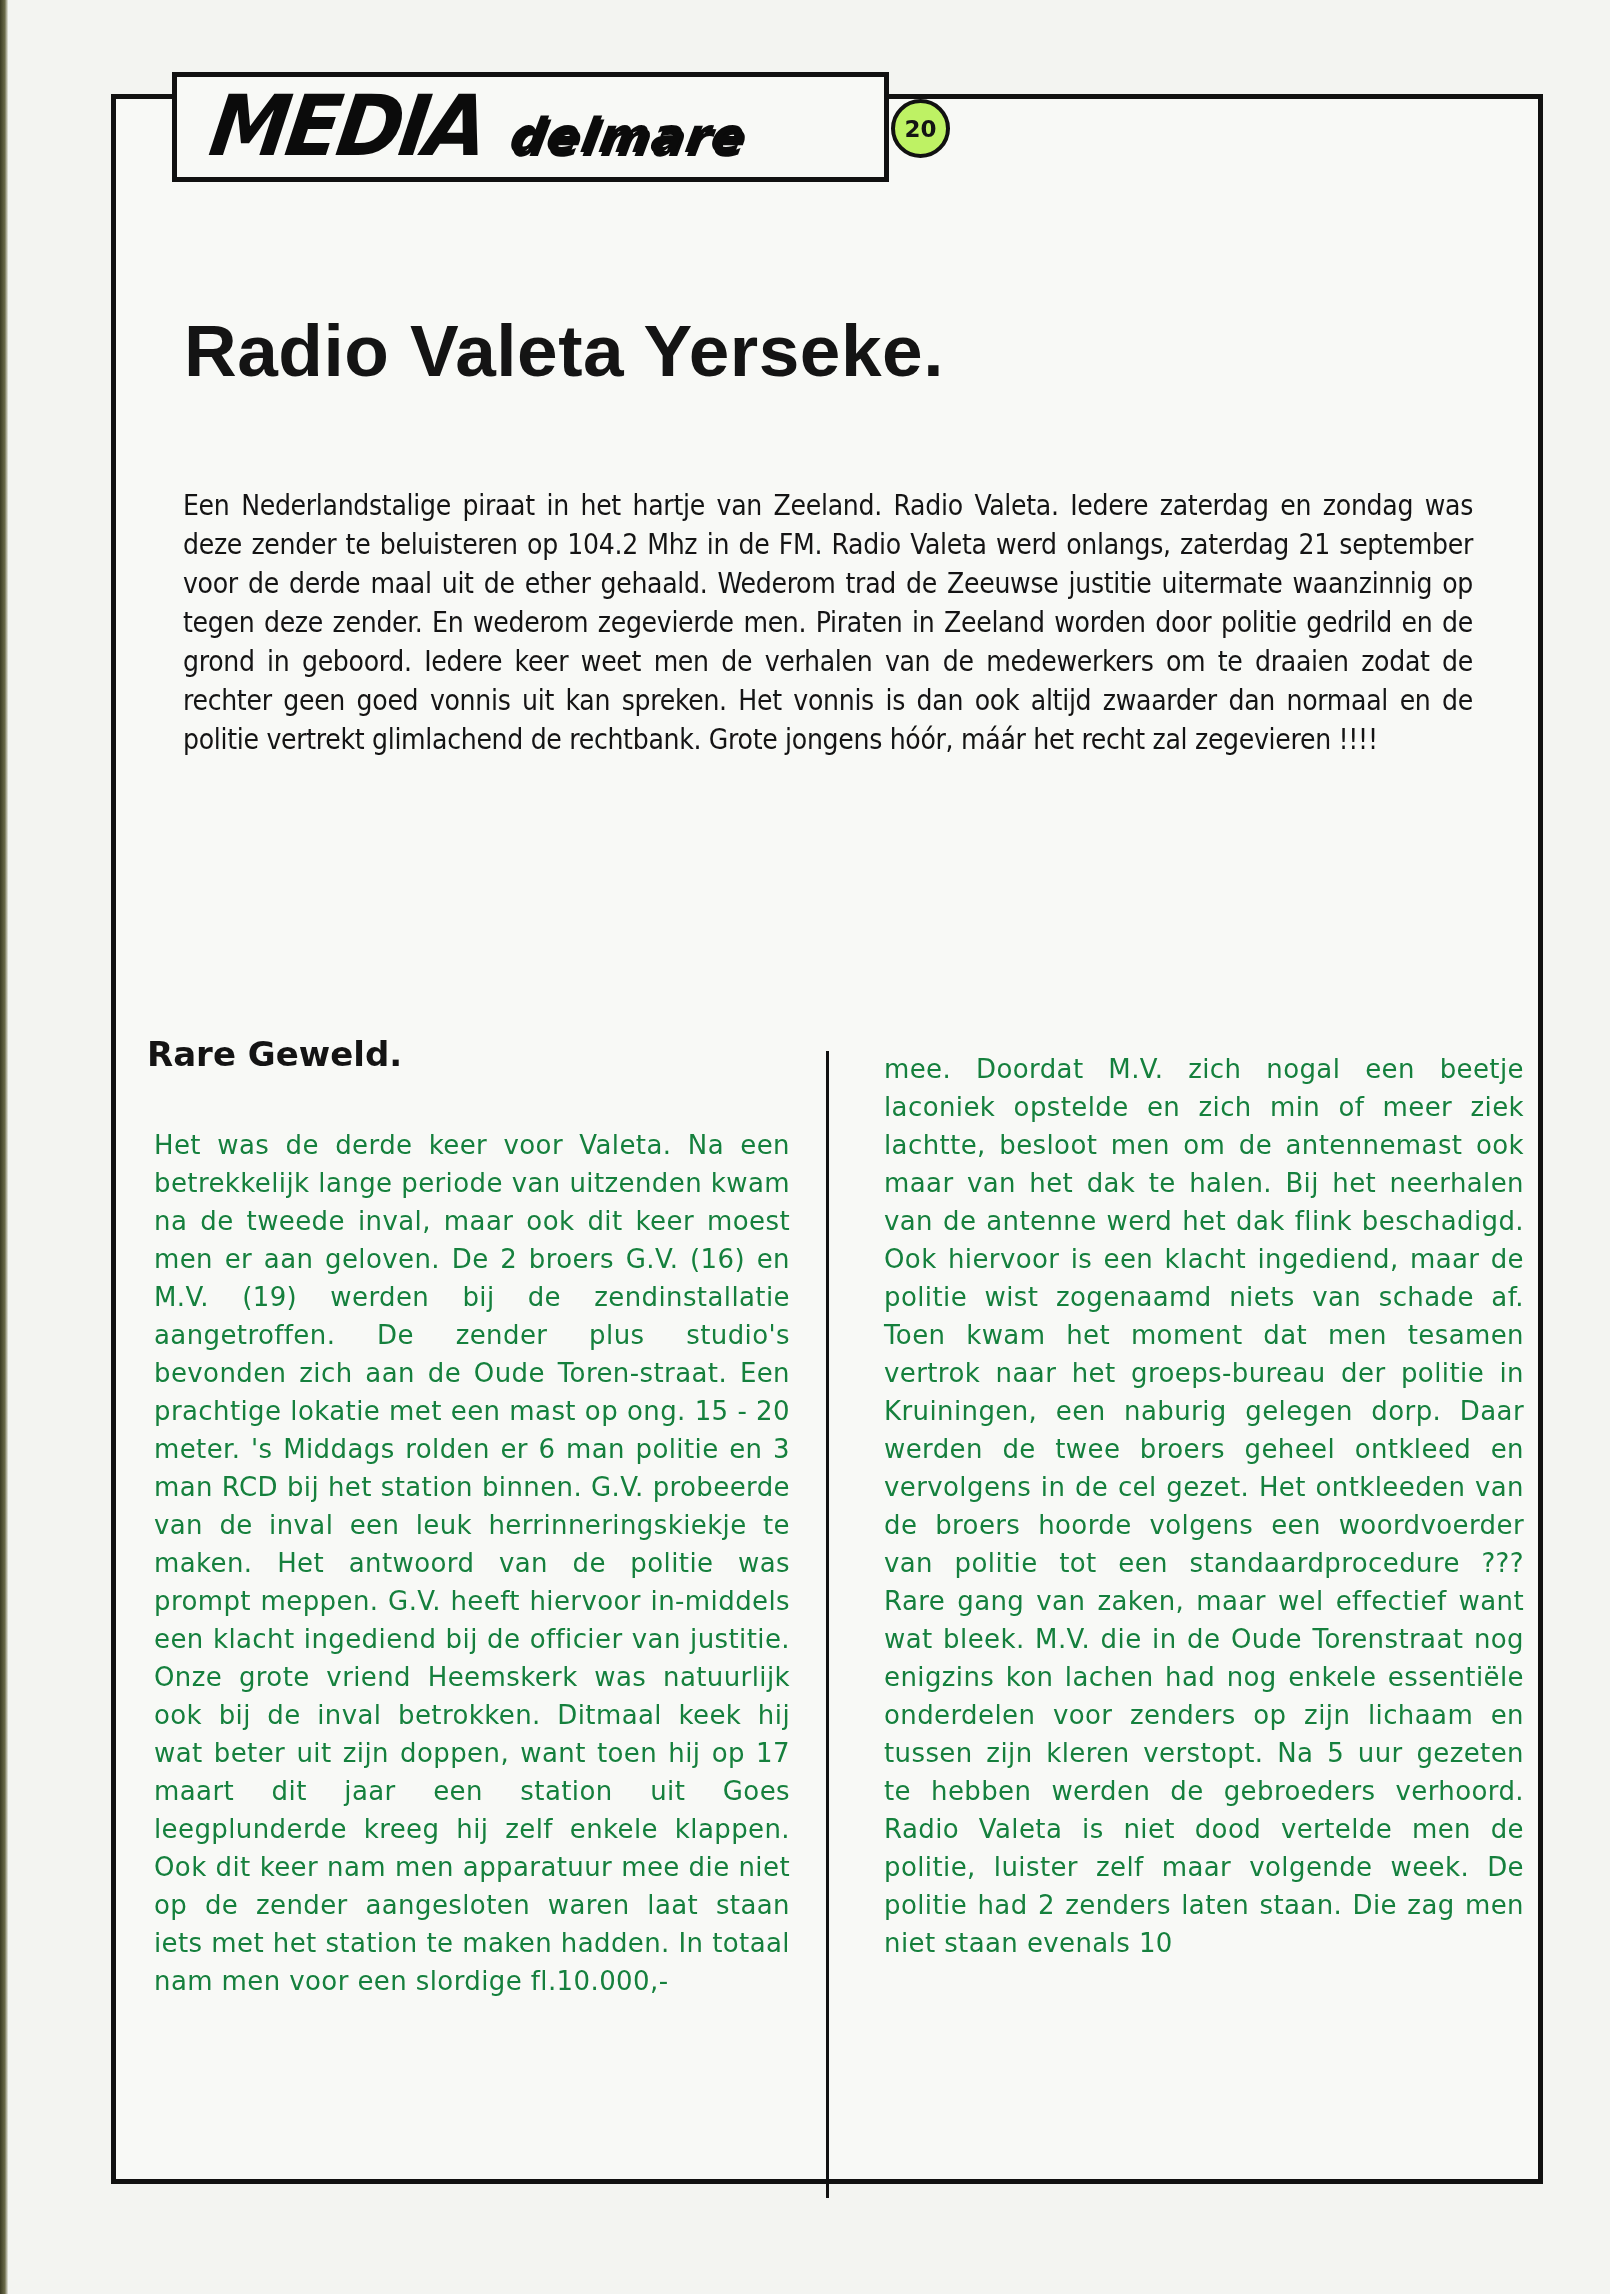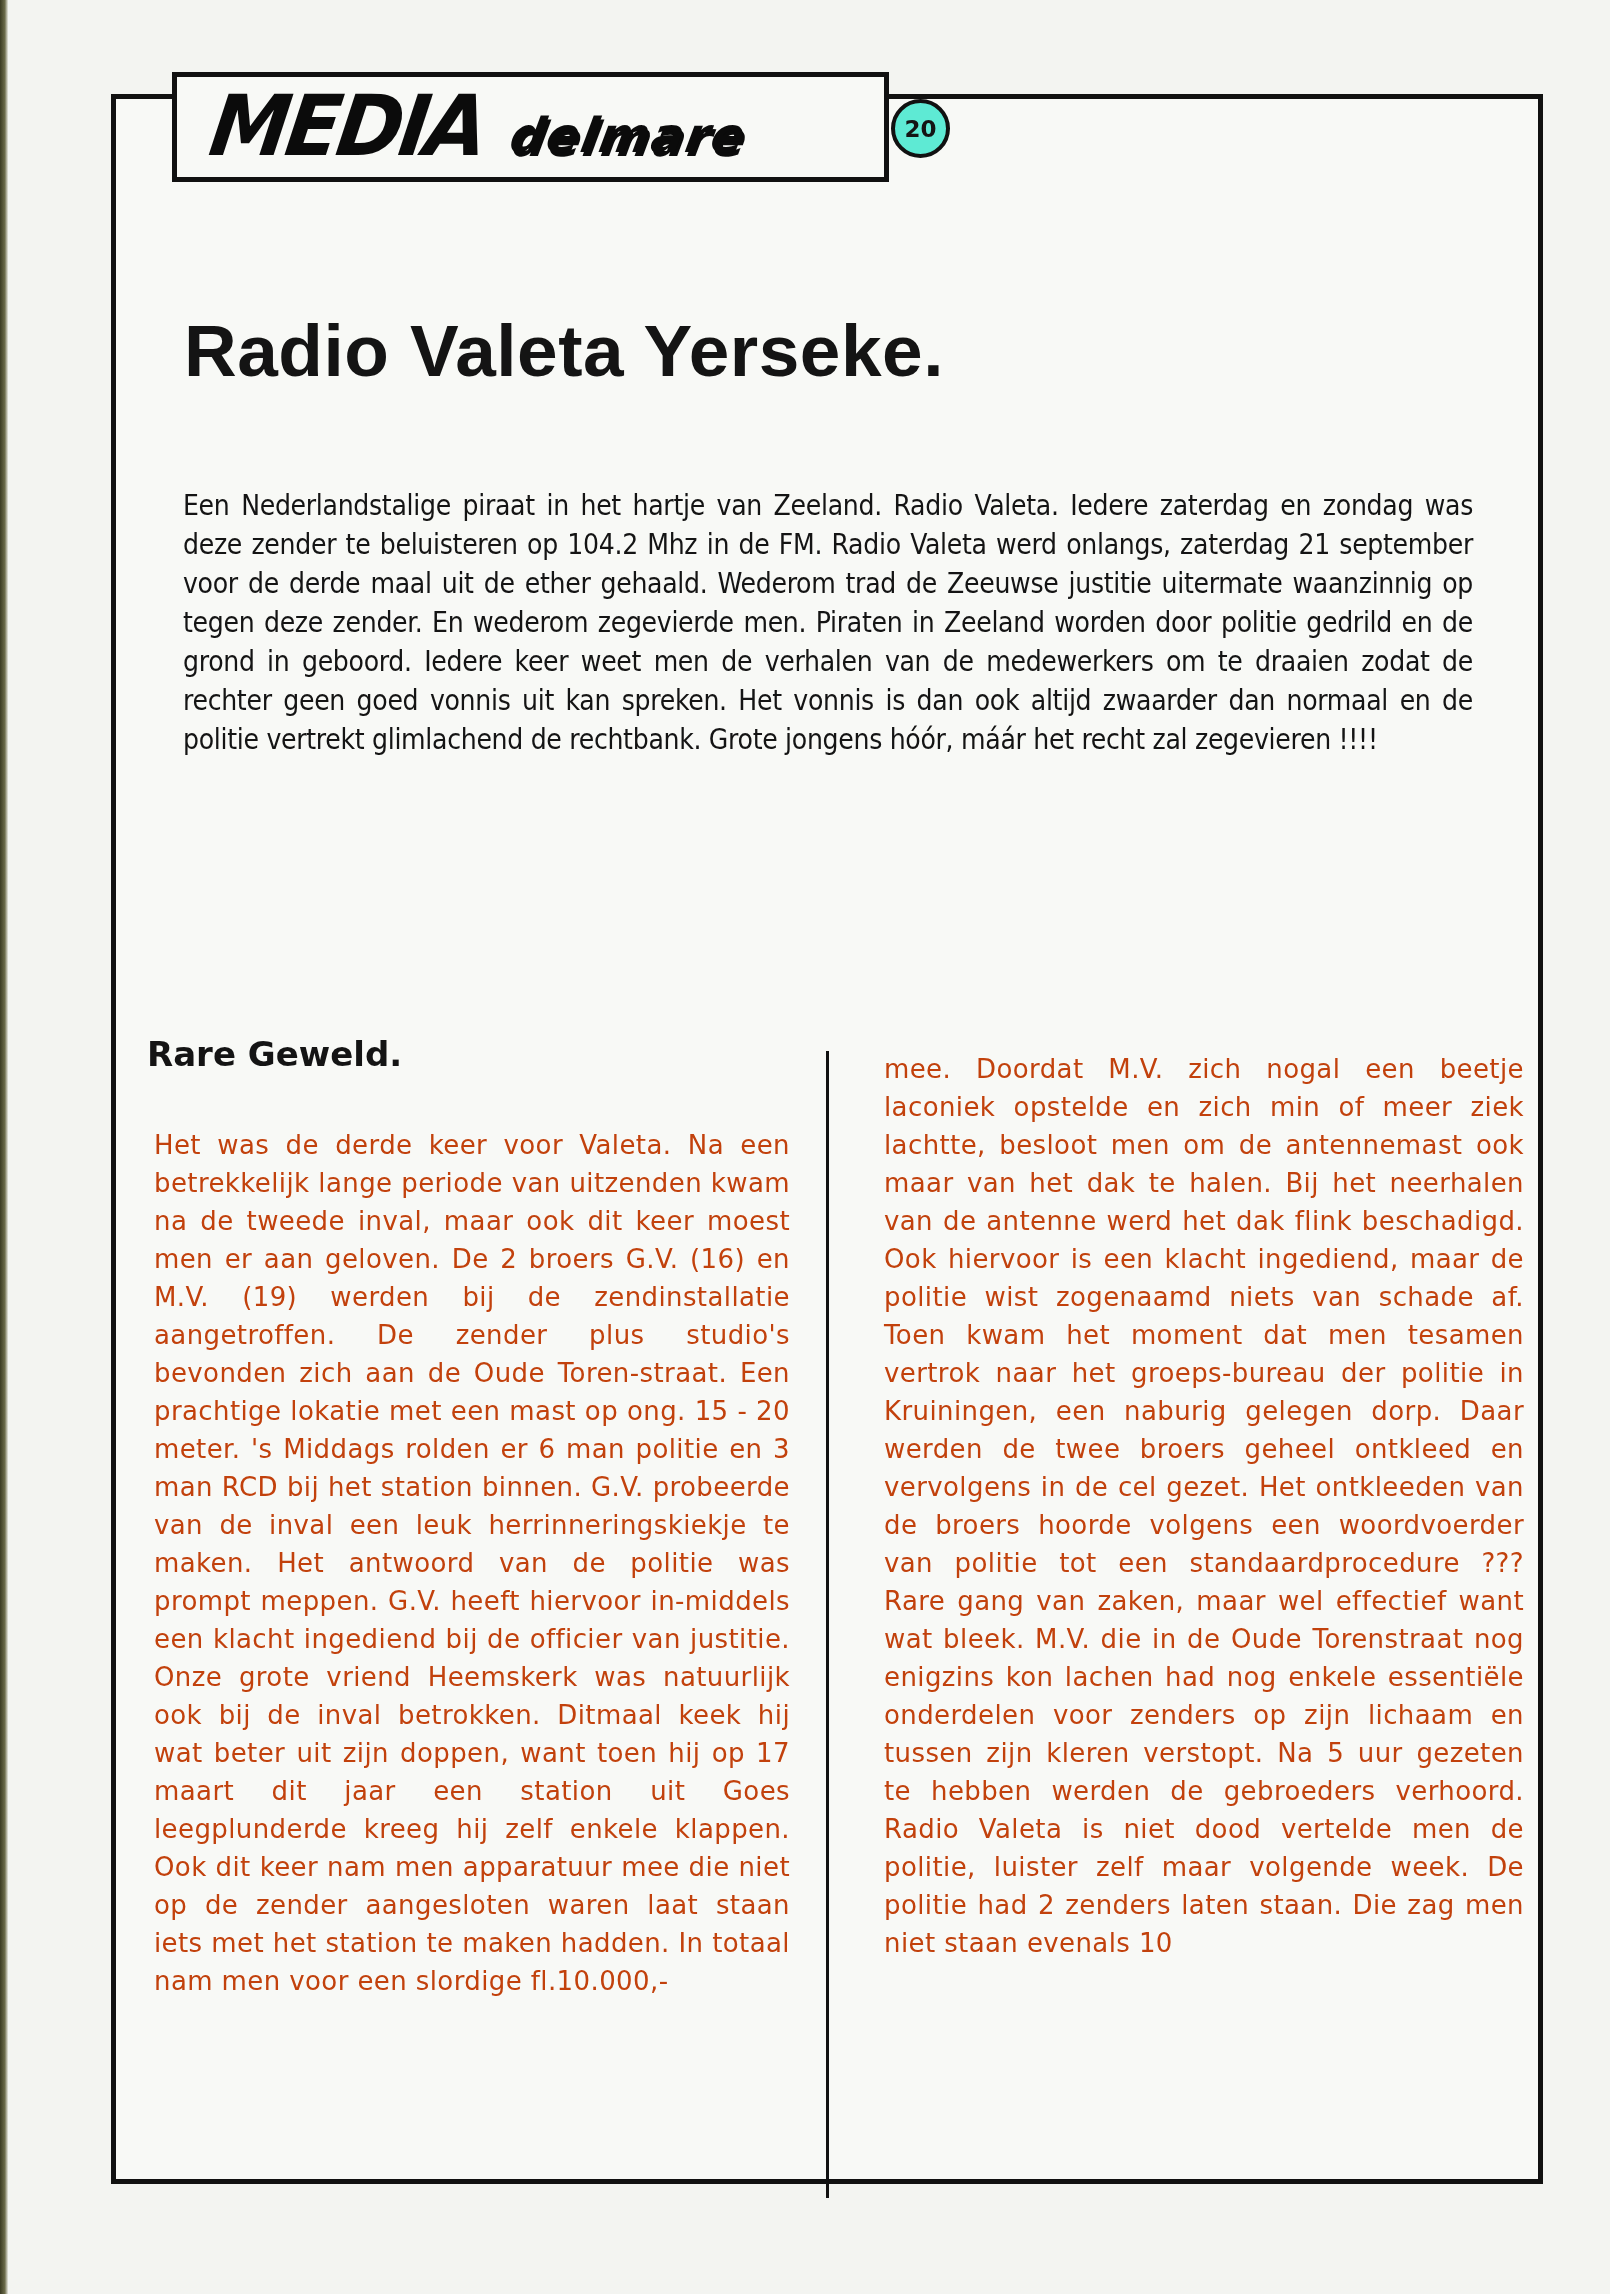--- a/index.html
+++ b/index.html
@@ -30,21 +30,21 @@
     .logo-delmare {
       font-family: "DejaVu Sans", sans-serif; font-weight: 900; font-style: italic;
       font-size: 48px; letter-spacing: 1.9px; color: #0b0b0b; line-height: 1;
       text-shadow: 2.9px 3.8px 0 #0b0b0b;
       transform: skewX(-10deg);
       margin-top: 15.3px;
     }
     .page-number {
       position: absolute; left: 891px; top: 99px; width: 59px; height: 59px;
       border: 4.8px solid #111; border-radius: 50%; box-sizing: border-box;
-      background: #5eead4;
+      background: #bef264;
       display: flex; align-items: center; justify-content: center;
       font-family: "DejaVu Sans", sans-serif; font-weight: bold; font-size: 23px;
     }
     .ghost-header {
       position: absolute; left: 1357px; top: 96px; width: 139px; height: 72px;
       border: 1px solid #e1e3e0; opacity: 0.6;
     }
     .title {
       position: absolute; left: 168px; top: 298px; margin: 16px;
       font-family: Liberation Sans, sans-serif; font-weight: bold; font-size: 73px;
@@ -55,21 +55,21 @@
       font-family: "DejaVu Sans", sans-serif; font-size: 28px; line-height: 39px;
       text-align: justify; font-stretch: condensed; letter-spacing: -0.3px;
     }
     .subheading {
       position: absolute; left: 147px; top: 1034px; margin: 0;
       font-family: "DejaVu Sans", sans-serif; font-weight: bold; font-size: 34px;
     }
     .col {
       position: absolute; margin: 0;
       font-family: "DejaVu Sans", sans-serif; font-size: 26px; line-height: 38px;
-      text-align: justify; letter-spacing: 0.4px; color: #c2410c;
+      text-align: justify; letter-spacing: 0.4px; color: #15803d;
     }
     .col-left { left: 154px; top: 1126px; width: 636px; }
     .col-right { left: 884px; top: 1050px; width: 640px; }
     .divider {
       position: absolute; left: 826px; top: 1051px; width: 2.9px; height: 1147px;
       background: #111;
     }
   </style>
 </head>
 <body>

